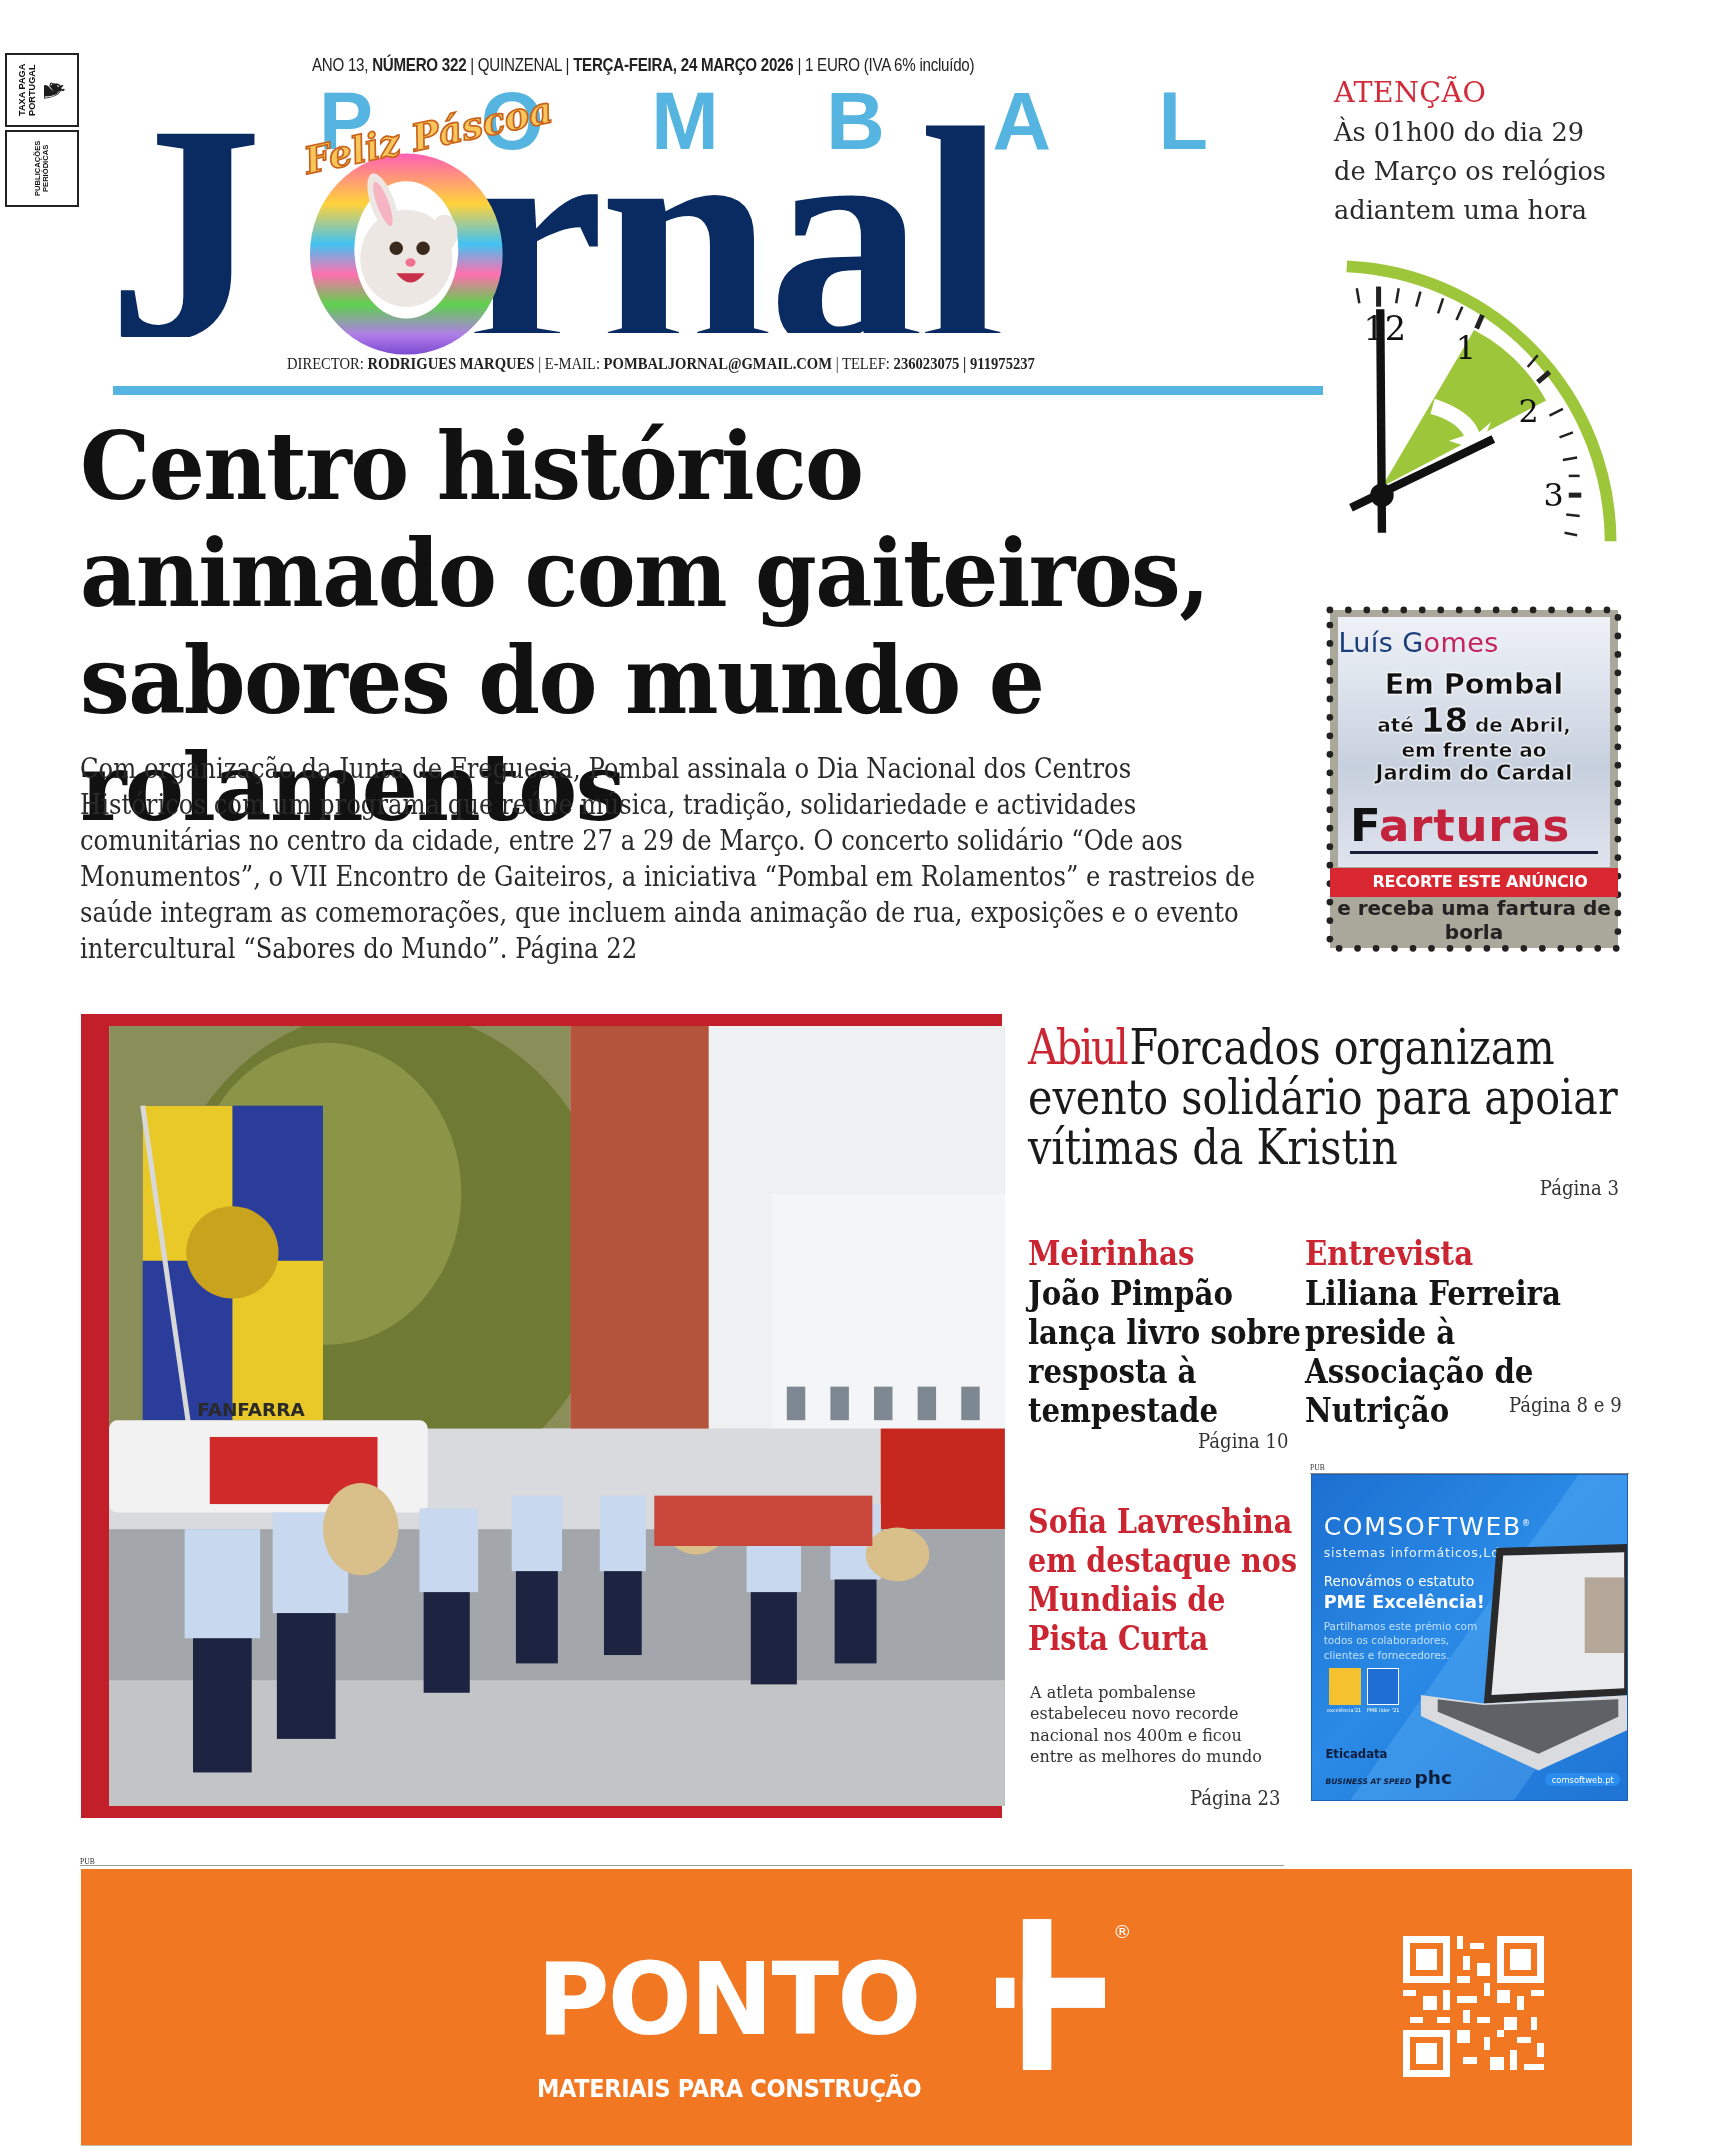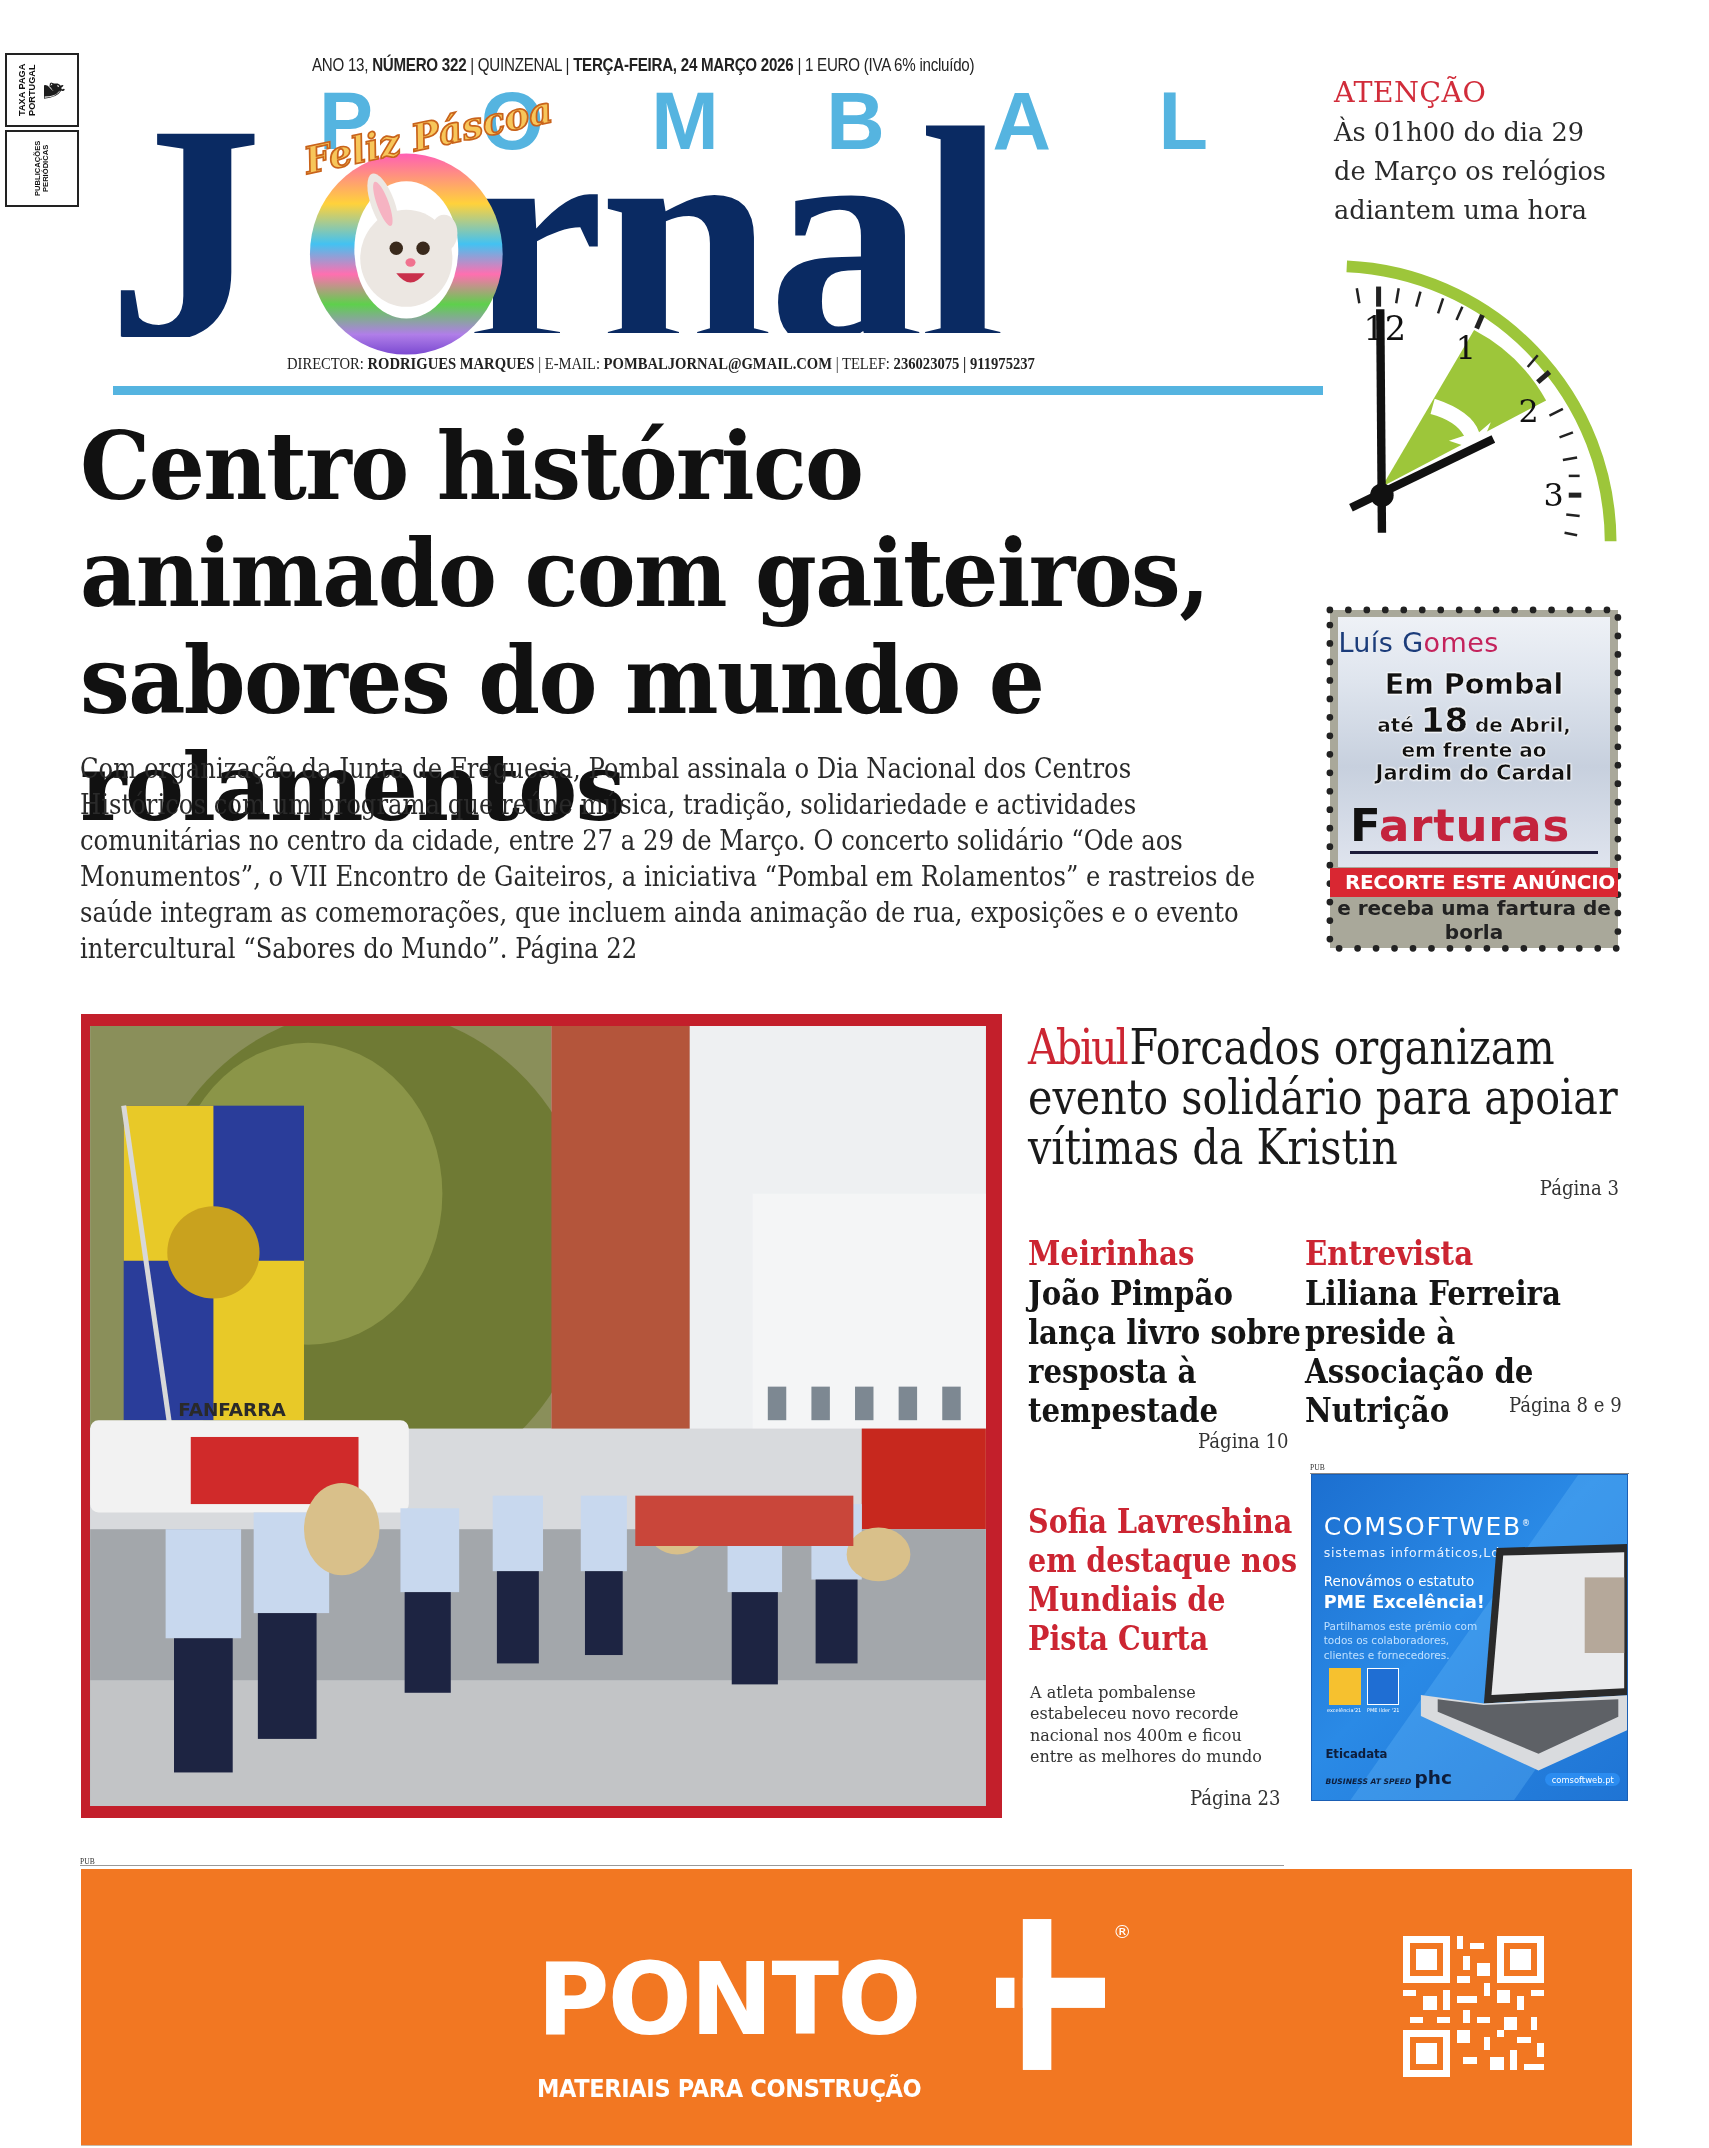--- a/index.html
+++ b/index.html
@@ -46,26 +46,26 @@
   .fart { left: 1330px; top: 610px; width: 288px; height: 338px; background: #a9a89a; }
   .fart-dots { position:absolute; inset: -5.9px; border: 0; pointer-events:none; }
   .fart-inner { position:absolute; left: 8.4px; top: 6.7px; right: 8.4px; height: 250px; background: linear-gradient(#eef1f6 0%, #dfe5ee 25%, #c7d0de 60%, #dfe4ee 100%); }
   .fart-name { position:absolute; top: 10px; left:0; right:0; text-align:left; font-family:"DejaVu Sans", sans-serif; font-weight:normal; font-size: 27px; color:#1b3c7a; letter-spacing: 0.4px; }
   .fart-name .g { color:#1b3c7a; } .fart-name .r { color:#c4235c; }
   .fart-lines { position:absolute; top: 52px; left:0; right:0; text-align:center; font-family:"DejaVu Sans", sans-serif; font-weight:bold; color:#111; -webkit-text-stroke: 0.4px #fff; text-shadow: 0 0 2.5px #fff, 0 0 2.5px #fff; line-height: 1.13; }
   .fart-l1 { font-size: 28.5px; } .fart-l2 { font-size: 20px; } .fart-l2 .big { font-size: 34px; }
   .fart-l3 { font-size: 20px; } .fart-l4 { font-size: 21px; }
   .fart-word { position:absolute; top: 186px; left: 11.7px; right: 11.7px; font-family:"DejaVu Sans", sans-serif; font-weight:bold; font-size: 45px; line-height: 1; color:#c4233d; letter-spacing: 0.8px; border-bottom: 3.4px solid #1b1b3a; padding-bottom: 3.4px; }
   .fart-word .F { color:#111; }
-  .fart-recorte { position:absolute; top: 258px; left: 0; right: 0; background:#d92732; color:#fff; text-align:center; font-family:"DejaVu Sans", sans-serif; font-weight:bold; font-size: 20px; line-height: 28.5px; transform: scaleX(1); letter-spacing: -0.3px; padding-left: 12px; }
+  .fart-recorte { position:absolute; top: 258px; left: 0; right: 0; background:#d92732; color:#fff; text-align:center; font-family:"DejaVu Sans", sans-serif; font-weight:bold; font-size: 16px; line-height: 28.5px; transform: scaleX(1); letter-spacing: -0.3px; padding-left: 12px; }
   .fart-receba { position:absolute; top: 287px; left:0; right:0; text-align:center; font-family:"DejaVu Sans", sans-serif; font-weight:bold; font-size: 20px; line-height: 23.5px; color:#222; }
 
   
   .photo-box { left: 81px; top: 1014px; width: 921px; height: 804px; background: #c31f2b; }
-  .photo { position:absolute; left: 9px; top: 11.7px; width: 896px; height: 780px; overflow:hidden; background: #9aa0a6; }
+  .photo { position:absolute; left: 28px; top: 11.7px; width: 896px; height: 780px; overflow:hidden; background: #9aa0a6; }
   .photo svg { display:block; }
   .photo-caption { position:absolute; left: 239px; top: 639px; width: 653px; height: 126px; background:#d1232d; padding: 8.4px 10px 0 11.7px; }
   .cap-text { font-family:"DejaVu Serif", serif; font-weight:bold; font-size: 31px; line-height: 38px; color:#fff; transform: scaleX(0.86); transform-origin: left top; width: 738px; }
   .cap-kicker { color:#f1a08a; }
   .cap-page { position:absolute; right: 8.4px; bottom: 10px; font-family:"DejaVu Serif", serif; font-size: 21px; color:#f4d6d6; transform: scaleX(0.86); transform-origin: right bottom; }
 
   
   .abiul { left: 1028px; top: 1022px; width: 621px; font-family:"DejaVu Serif", serif; font-size: 48px; line-height: 50px; color:#1a1a1a; transform: scaleX(0.86); transform-origin:left top; width: 722px; }
   .abiul .kick { color:#cc2532; font-weight: normal; letter-spacing: -2.5px; margin-right: 3.4px; }
   .page-ref { font-family:"DejaVu Serif", serif; font-size: 21px; color:#333; transform: scaleX(0.86); }

